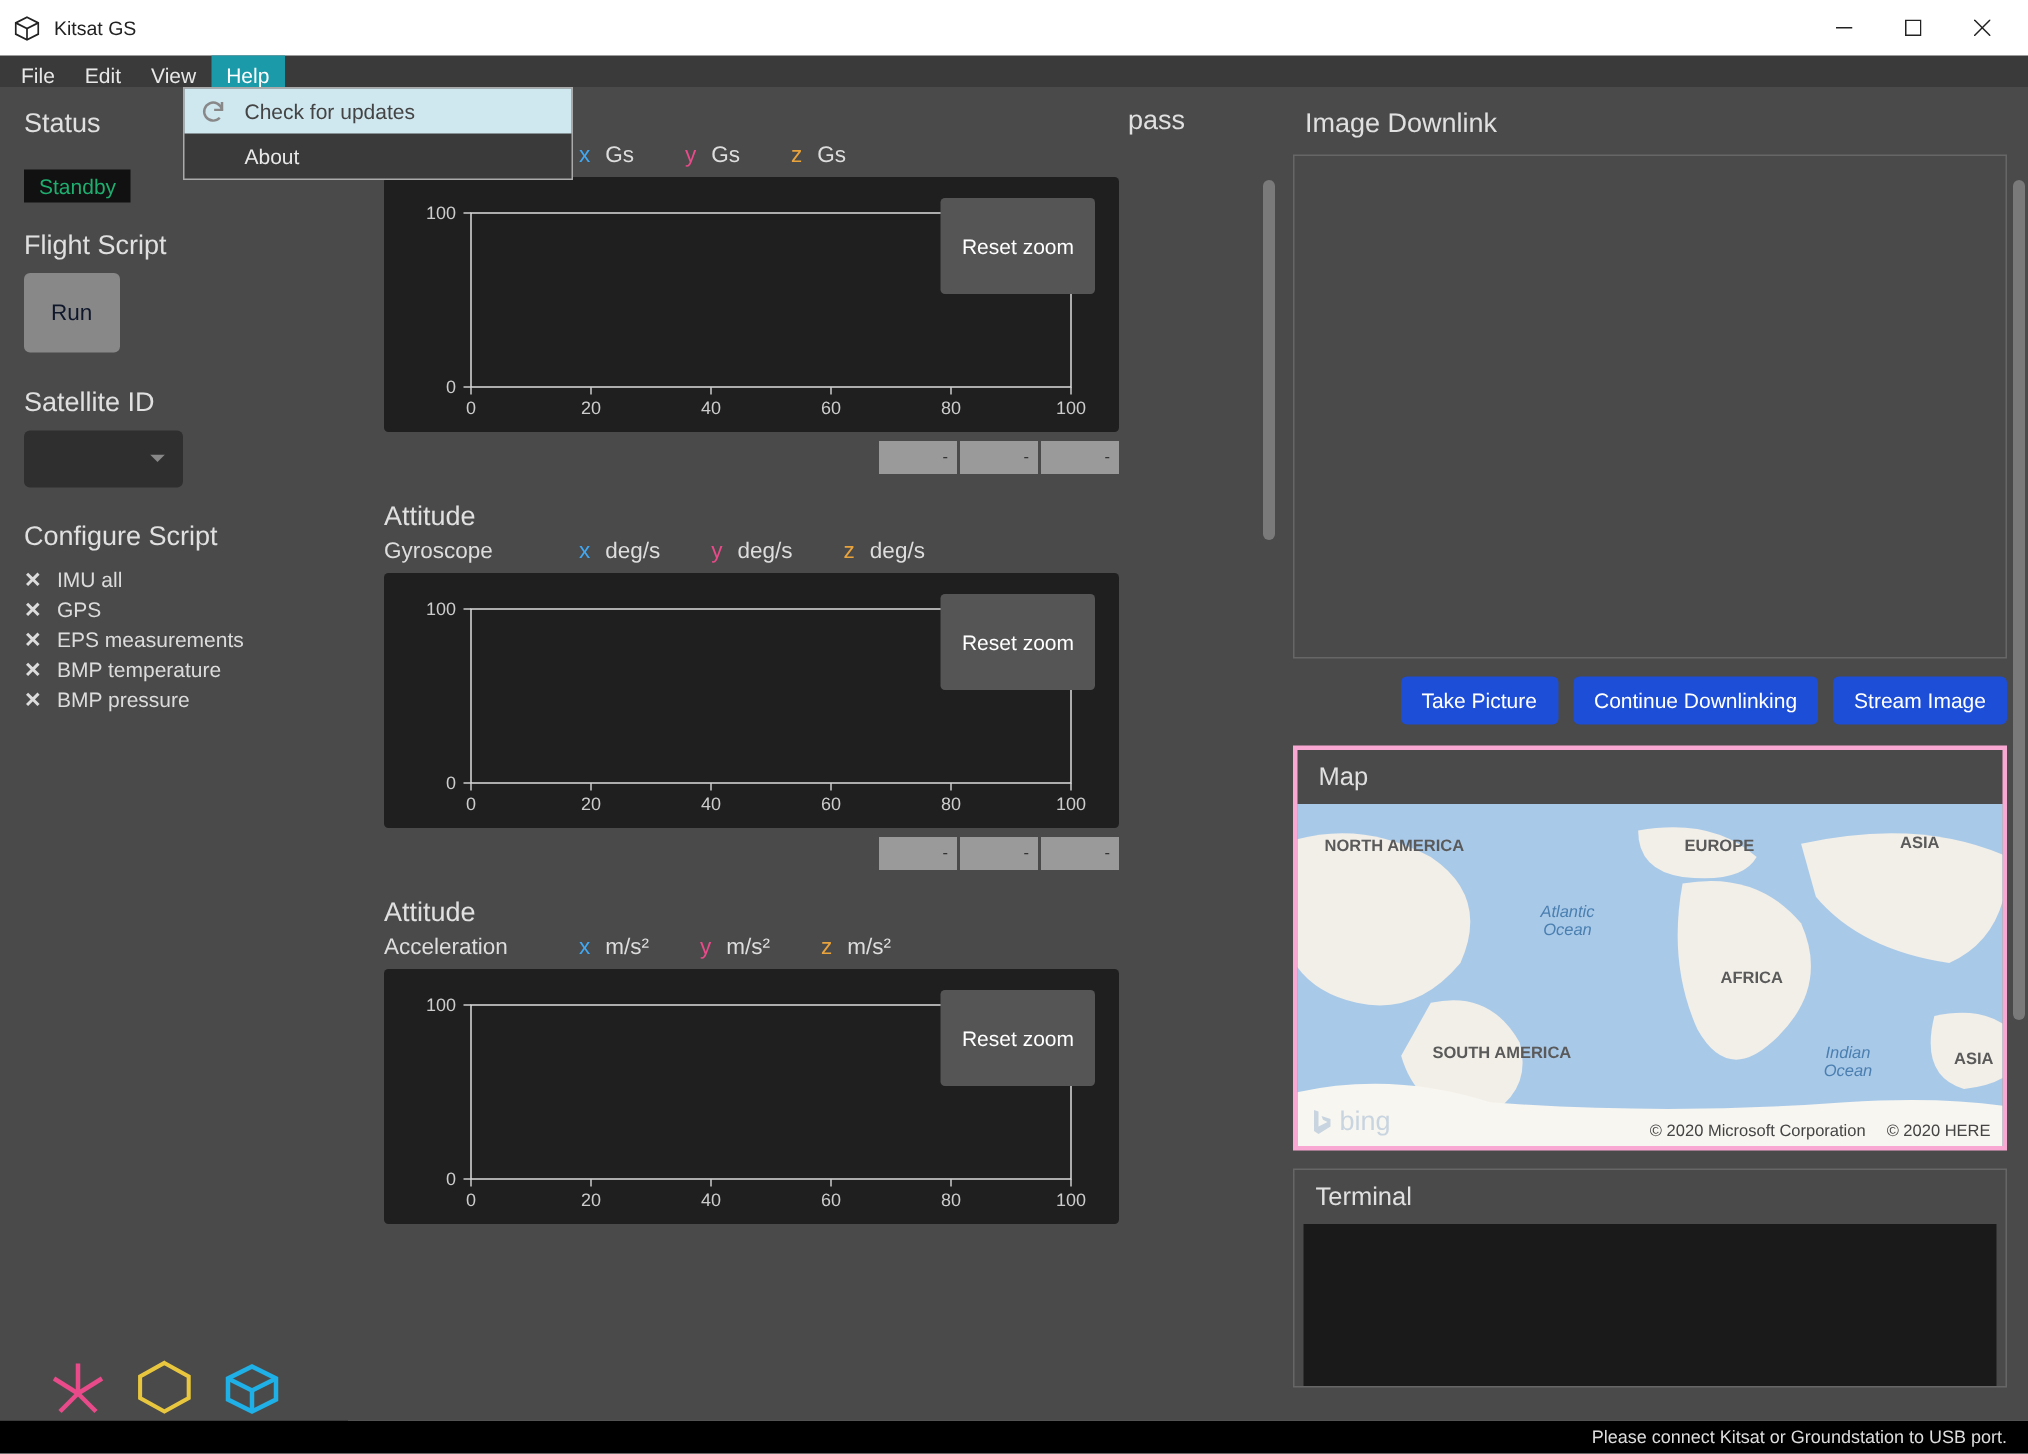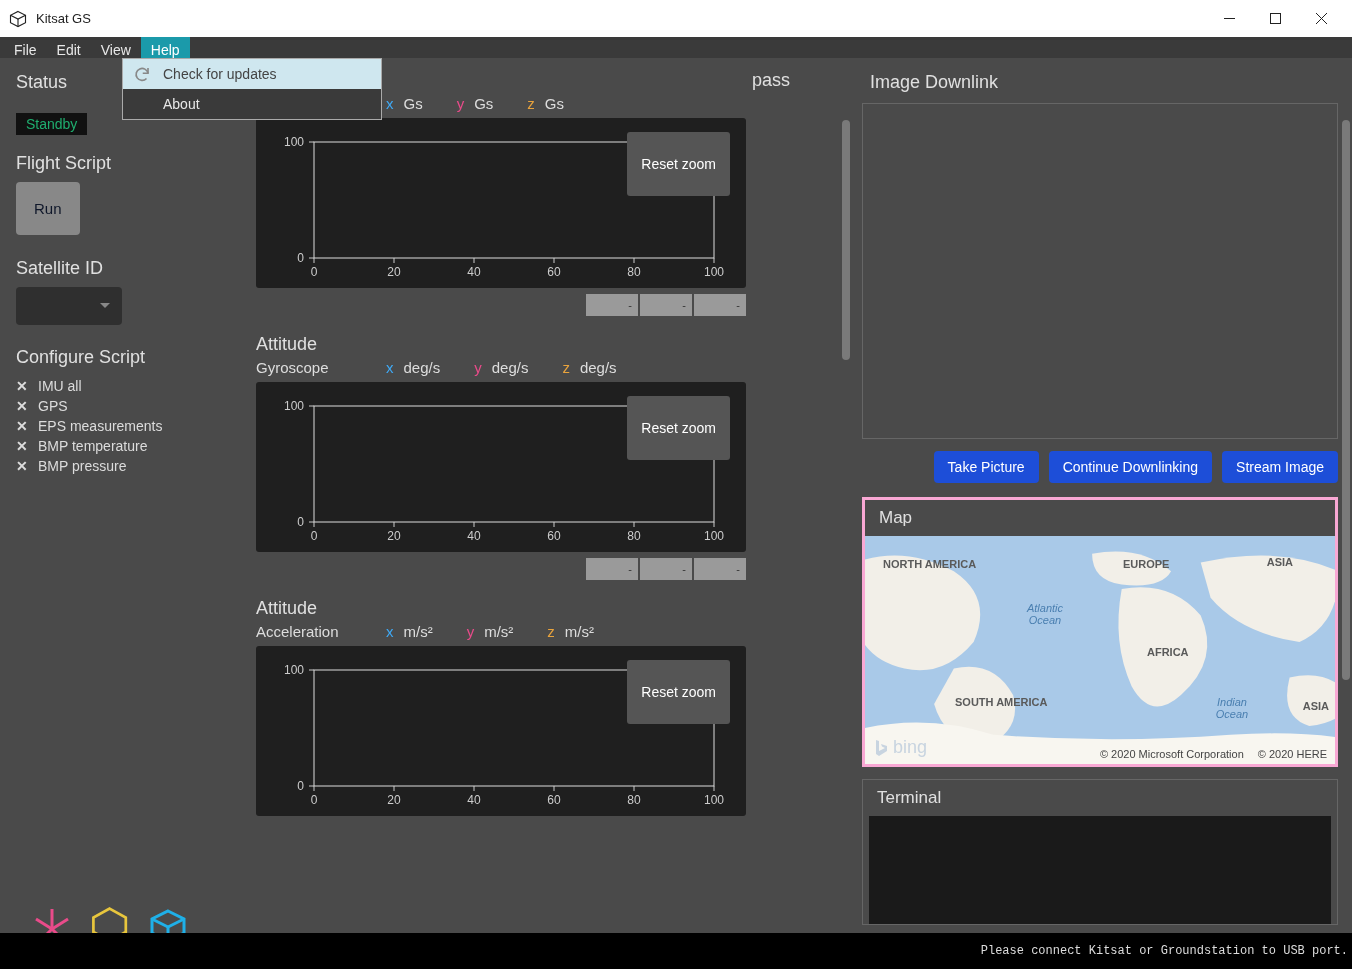--- a/index.html
+++ b/index.html
@@ -74,21 +74,21 @@
   .map-ocean { color: #4a7fb0; font-style: italic; font-weight: 400; font-size: 11px; text-align: center; }
   .map-attr { position: absolute; bottom: 4px; right: 8px; font-size: 11px; color: #444; display:flex; gap: 14px;}
   .bing-logo { position: absolute; bottom: 6px; left: 8px; color: #c8d4e0; font-size: 18px; font-weight: 500; display:flex; align-items:center; gap:4px;}
   .terminal-box { border: 1px solid #666; background: #4a4a4a; }
   .terminal-box .term-header { padding: 8px 14px; color: #e0e0e0; font-size: 17px; }
   .terminal-out { background: #1a1a1a; height: 108px; margin: 0 6px; }
   
   .rscroll { position: absolute; top: 62px; right: 2px; width: 8px; height: 560px; background: #7a7a7a; border-radius: 4px; }
   
   
-  .statusbar { position: absolute; bottom: 0; left: 0; right: 0; height: 36px; background: #000; color: #ddd; font-size: 12px; display: flex; align-items: center; justify-content: flex-end; padding: 0 4px; font-family: Liberation Mono, monospace; }
+  .statusbar { position: absolute; bottom: 0; left: 0; right: 0; height: 22px; background: #000; color: #ddd; font-size: 12px; display: flex; align-items: center; justify-content: flex-end; padding: 0 14px; }
   
   .chart-section { margin-left: 0; }
 </style>
 </head>
 <body>
 
 <div class="titlebar">
   <span class="app-icon">
     <svg width="18" height="18" viewBox="0 0 24 24" fill="none" stroke="#222" stroke-width="1.5">
       <path d="M12 2 L22 7 L22 17 L12 22 L2 17 L2 7 Z"></path>

